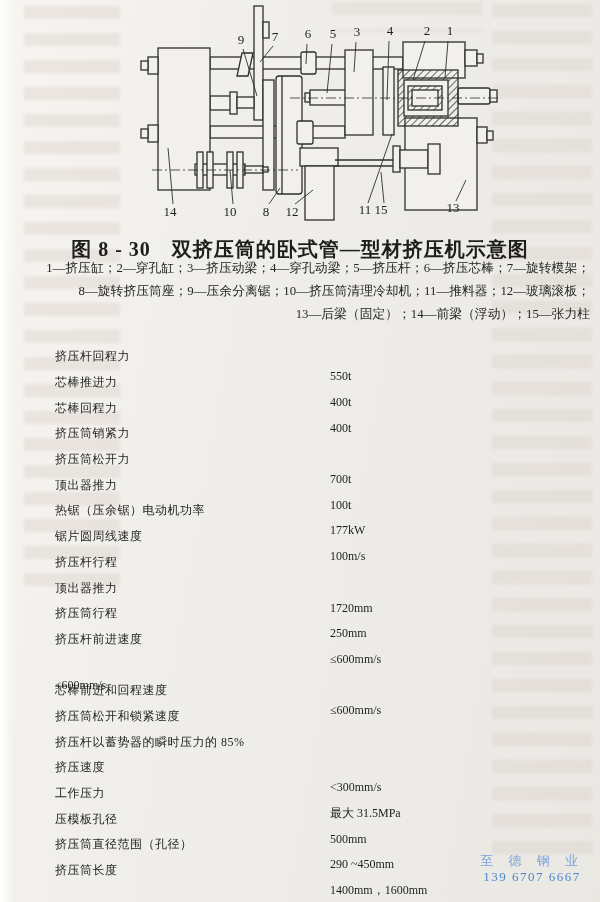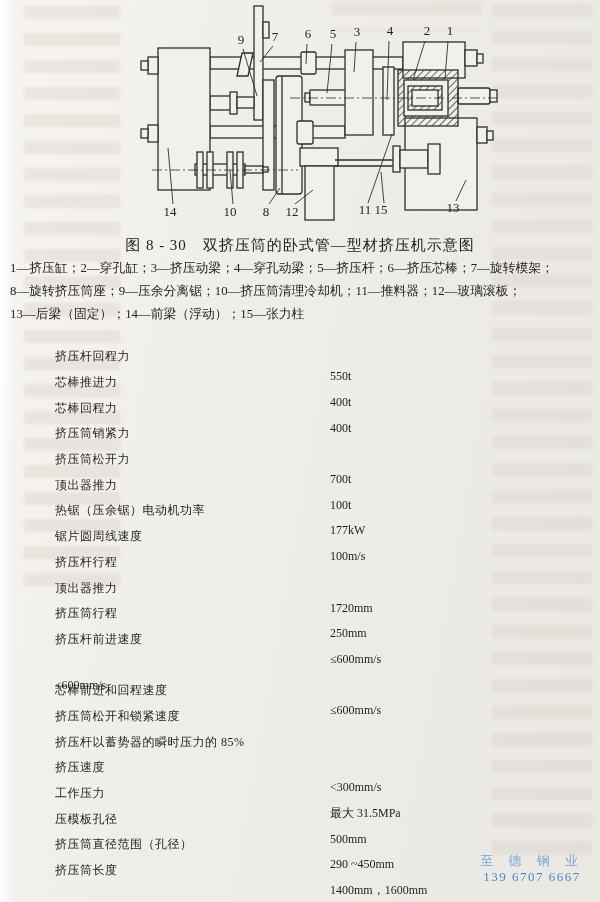--- a/index.html
+++ b/index.html
@@ -27,26 +27,26 @@
   }
   .bleed-left{left:24px;top:6px;width:96px;height:592px;}
   .bleed-right{left:492px;top:4px;width:100px;height:856px;opacity:.85;}
   .bleed-top{left:332px;top:2px;width:150px;height:30px;opacity:.8;}
 
   .diagram{
     position:absolute;left:140px;top:0;width:392px;height:235px;
   }
   .caption{
     position:absolute;left:20px;top:236px;width:560px;
-    text-align:center;font-size:15px;font-weight:normal;color:#1d1d1d;
+    text-align:center;font-size:20px;font-weight:bold;color:#1d1d1d;
     letter-spacing:1px;
   }
   .legend{
     position:absolute;left:10px;top:257px;width:580px;
-    text-align:left;font-size:12.8px;line-height:23px;color:#252525;
+    text-align:right;font-size:12.8px;line-height:23px;color:#252525;
   }
   .specs{
     position:absolute;left:55px;top:344px;width:500px;
     font-size:12px;color:#1e1e1e;
   }
   .spec-row{display:flex;height:25.7px;align-items:center;}
   .spec-label{flex:0 0 275px;letter-spacing:.5px;}
   .spec-value{flex:1 1 auto;font-family:"Liberation Serif","DejaVu Serif",serif;margin-top:40px;}
   .watermark{
     position:absolute;left:462px;top:853px;width:140px;text-align:center;

